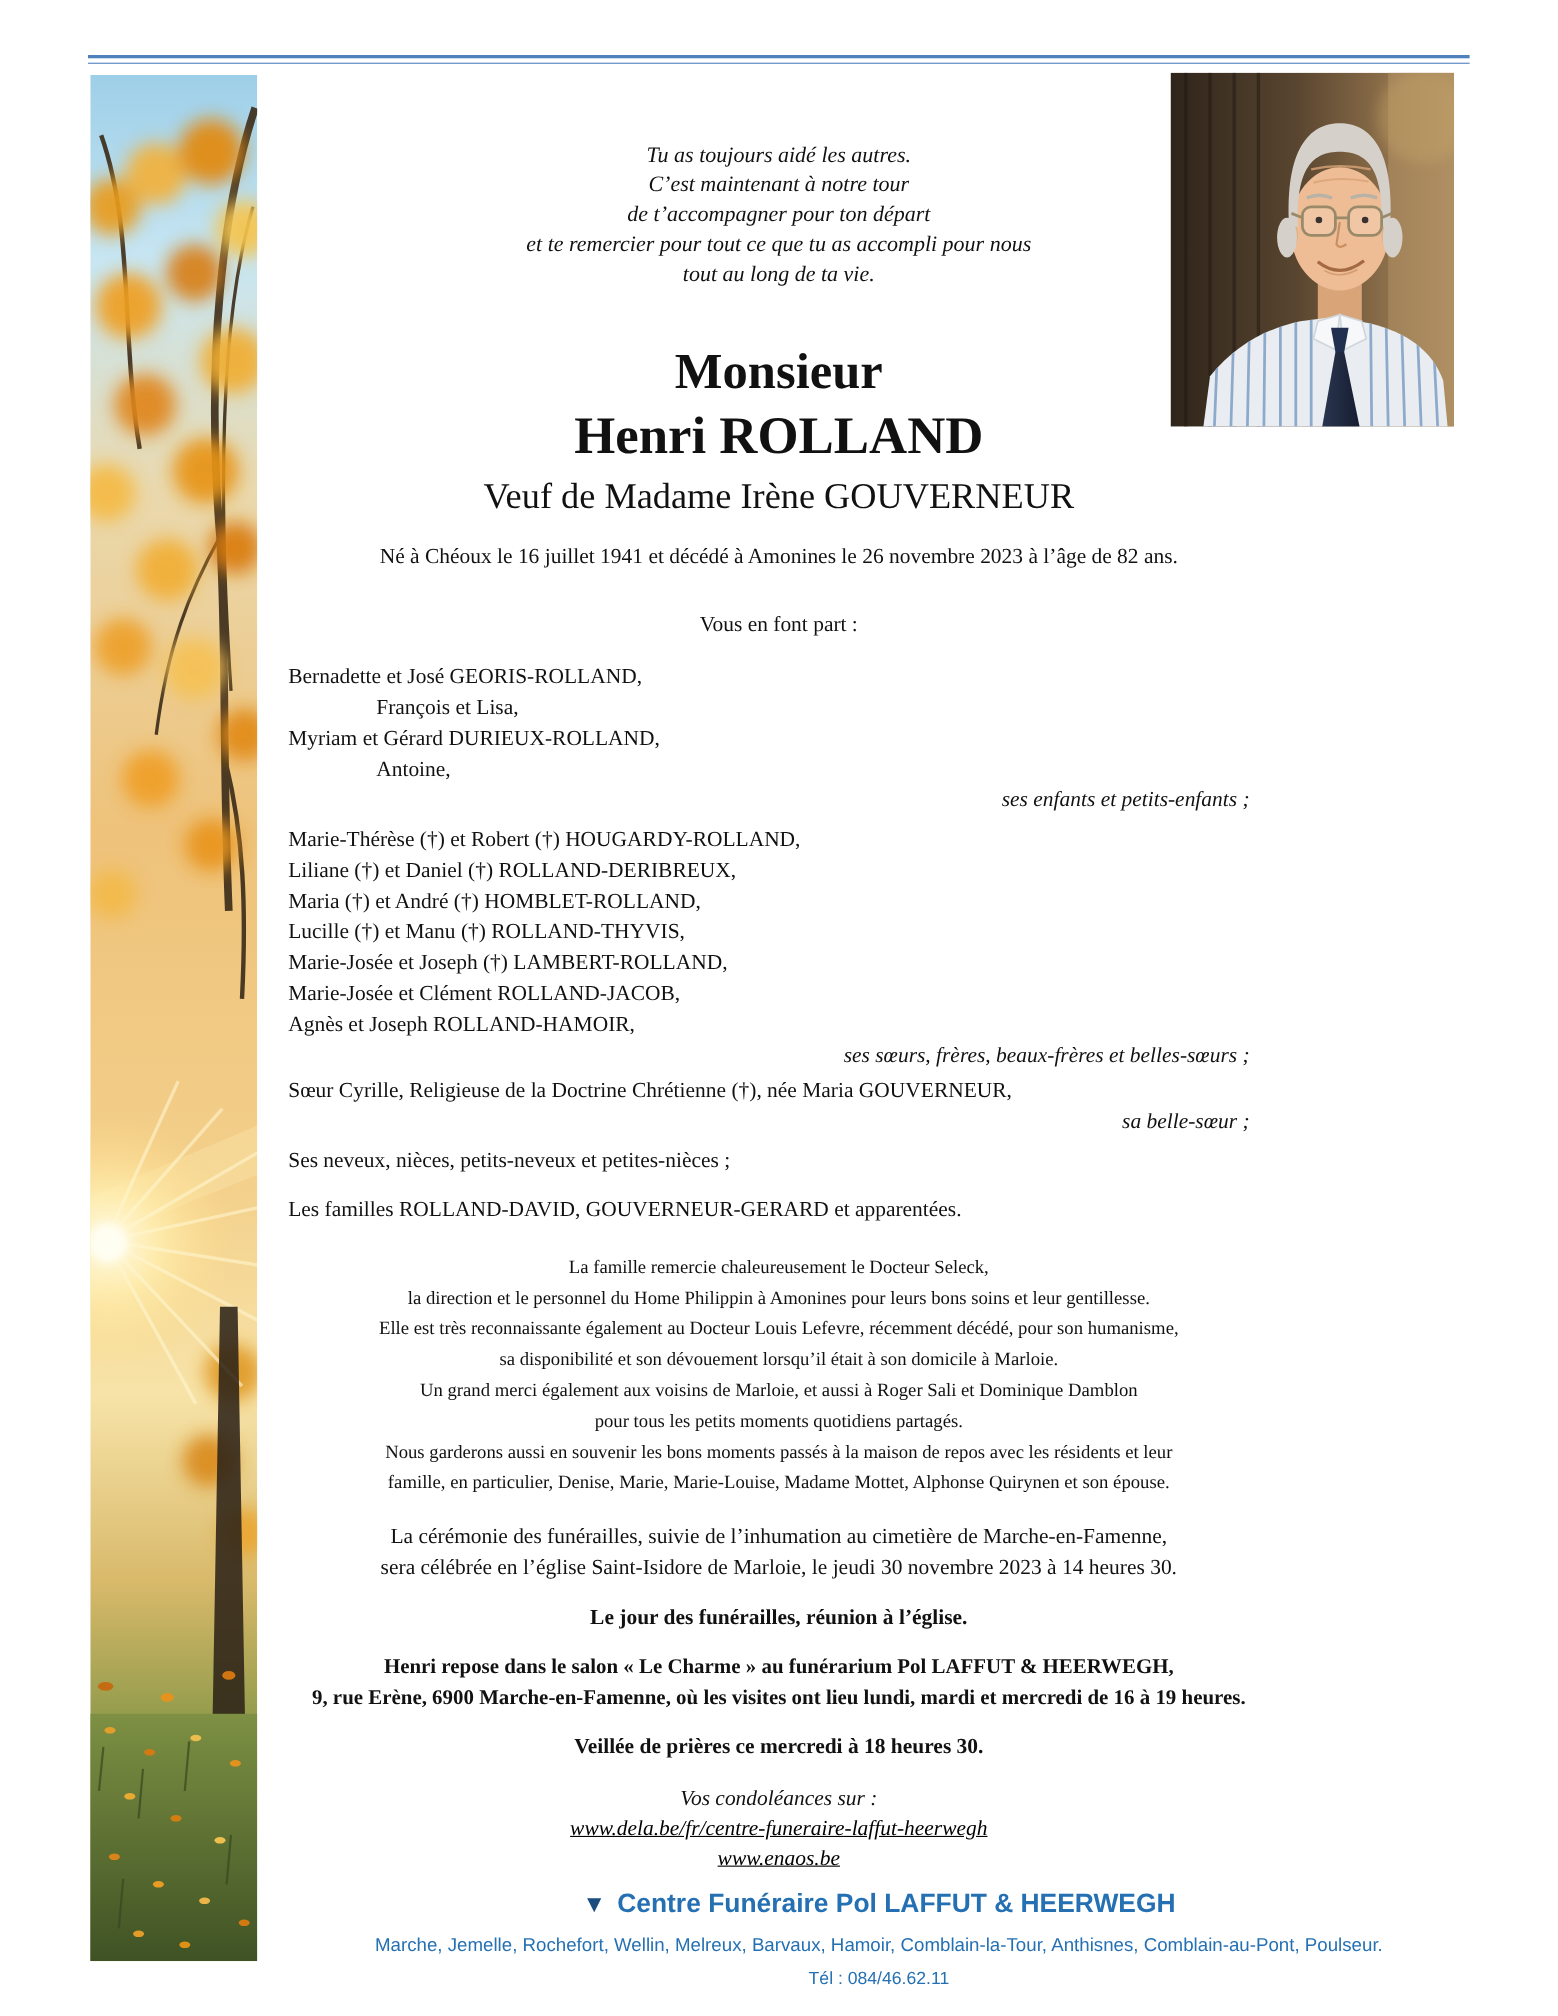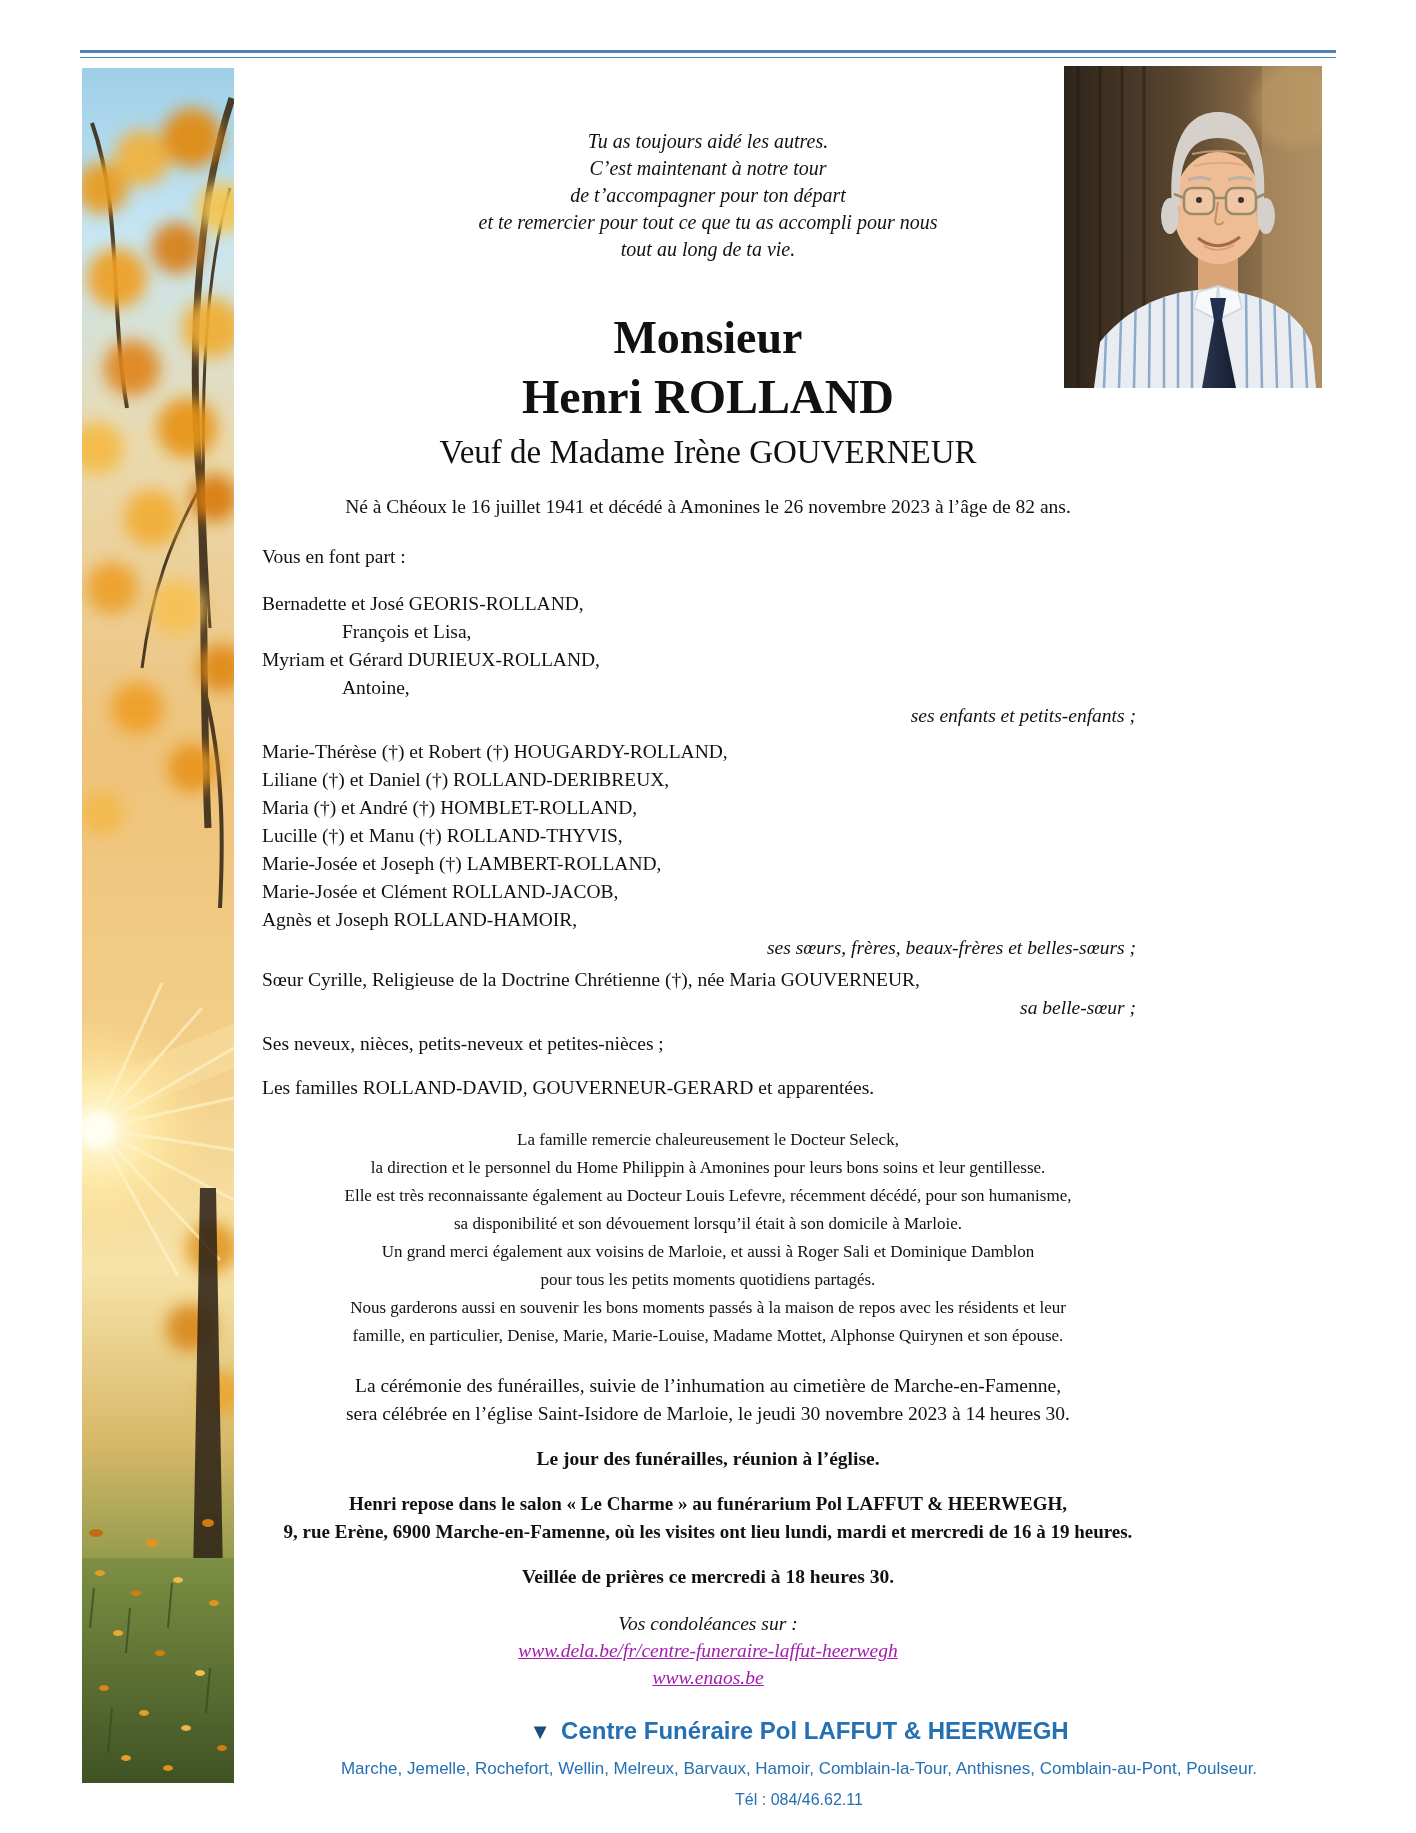--- a/index.html
+++ b/index.html
@@ -25,41 +25,41 @@
 
   .content { position:absolute; left:238px; top:128px; width:892px; }
 
   .center { text-align:center; }
   .epitaph { text-align:center; font-style:italic; font-size:20px; line-height:27px; }
   .title-salutation { text-align:center; margin-top:48px; font-size:46px; font-weight:bold; line-height:54px; }
   .title-name { text-align:center; margin-top:4px; font-size:48px; font-weight:bold; line-height:56px; }
   .title-subtitle { text-align:center; margin-top:8px; font-size:33px; line-height:39px; }
   .vital { text-align:center; margin-top:24px; font-size:19.5px; white-space:nowrap; }
 
-  .intro { margin-top:28px; font-size:19.5px; }
+  .intro { margin-top:40px; font-size:19.5px;text-align:center; }
 
   .fam { margin-top:22px; font-size:19.5px; }
   .fam .l { line-height:28px; white-space:nowrap; }
   .fam .indent { padding-left:80px; }
   .fam .right { text-align:right; font-style:italic; padding-right:18px; }
   .fam .gap-xs { margin-top:4px; }
   .fam .gap-s { margin-top:8px; }
   .fam .gap-m { margin-top:16px; }
 
   .thanks { margin-top:24px; font-size:17px; line-height:28px; }
   .xline { white-space:nowrap; }
 
   .ceremony { margin-top:22px; font-size:19.5px; line-height:28px; }
   .b { font-weight:normal; }
   .funeral-day { margin-top:20px; font-size:19.5px; font-weight:bold; }
   .repose { margin-top:20px; font-size:19px; font-weight:bold; line-height:28px; }
   .vigil { margin-top:20px; font-size:19.5px; font-weight:bold; }
 
   .condolences { margin-top:22px; font-style:italic; font-size:19.5px; line-height:27px;text-align:center; }
-  .condolences a { color:#a21caf; text-decoration:underline; }
+  .condolences a { color:#000000; text-decoration:underline; }
 
   .footer {
     position:absolute; left:238px; right:56px; bottom:24px; text-align:center;
     font-family:"Liberation Sans", sans-serif; color:#2470b3;
   }
   .company { font-size:24px; font-weight:bold; }
   .tri { color:#1b4d7e; margin-right:10px; font-size:22px; }
   .towns { margin-top:14px; font-size:17px; white-space:nowrap; }
   .phone { margin-top:12px; font-size:16px; }
 </style>

